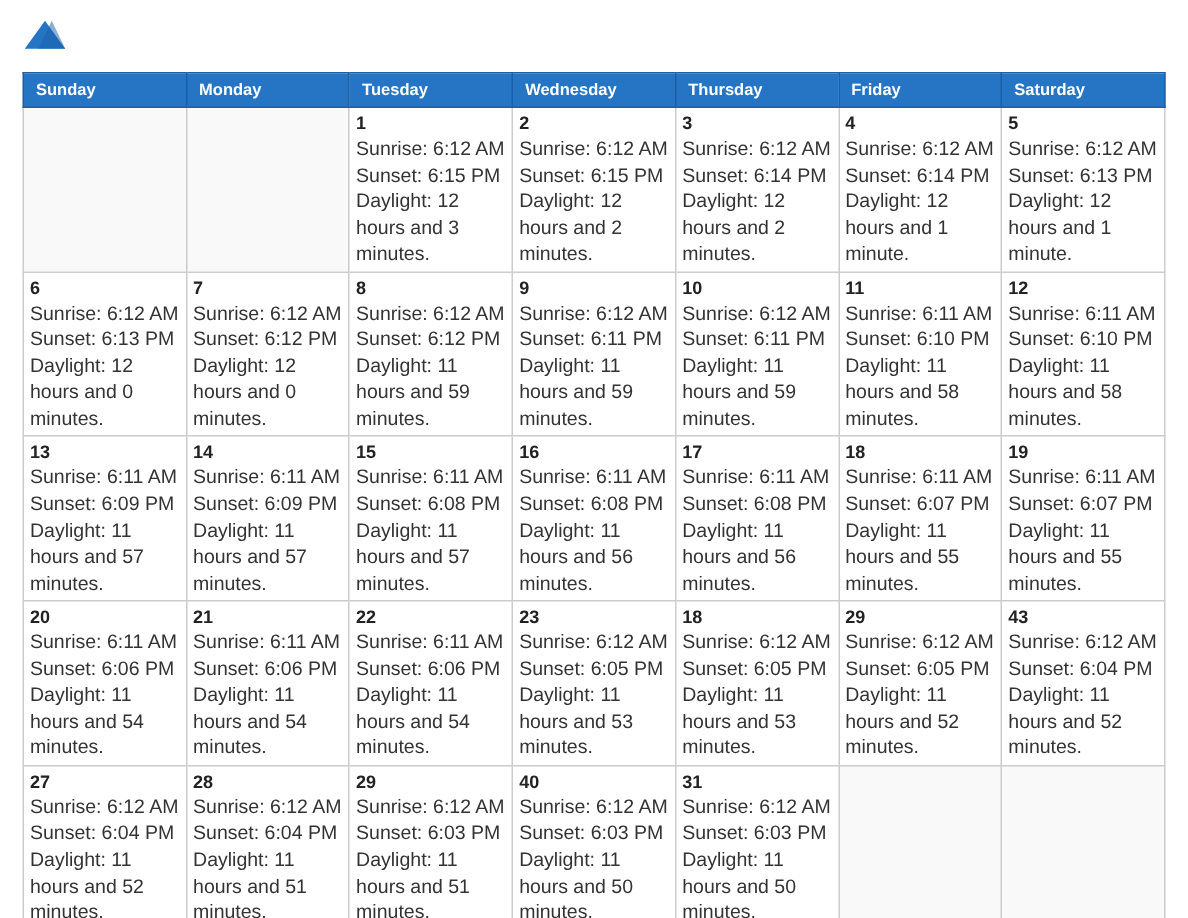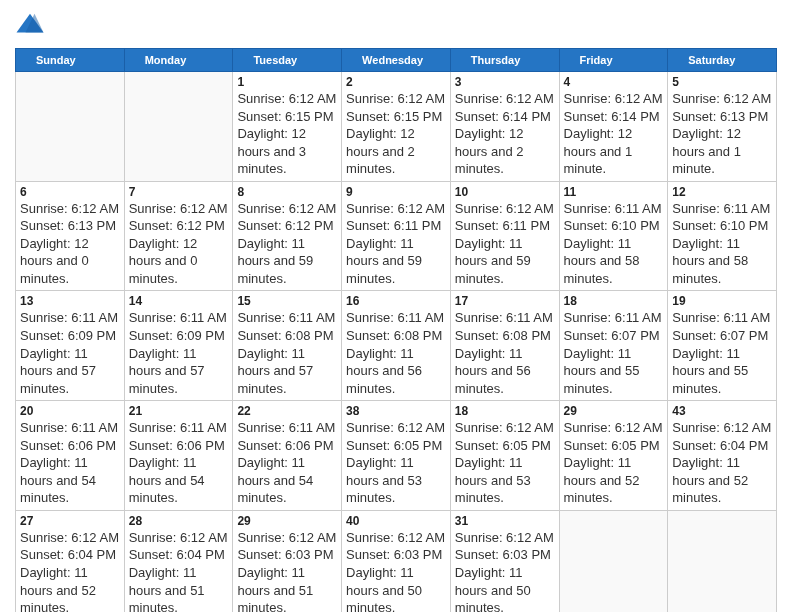--- a/index.html
+++ b/index.html
@@ -59,21 +59,21 @@
       border: 1px solid #ccc;
       border-collapse: collapse;
       width: 100%;
       table-layout: fixed;
     }
     .calendar th {
       background-color: #2575c4;
       color: #fff;
       font-size: 11px;
       font-weight: bold;
-      padding: 5px 20px;
+      padding: 5px 8px;
       text-align: left;
       border: 1px solid #1a5fa8;
     }
     .calendar td {
       border: 1px solid #ccc;
       vertical-align: top;
       padding: 3px 4px;
       height: 78px;
       font-size: 9.5px;
       color: #333;
@@ -271,21 +271,21 @@
 Sunset: 6:06 PM
 Daylight: 11 hours and 54 minutes.</div>
           </td>
           <td>
             <span class="day-number">22</span>
             <div class="day-info" style="white-space: pre-line;">Sunrise: 6:11 AM
 Sunset: 6:06 PM
 Daylight: 11 hours and 54 minutes.</div>
           </td>
           <td>
-            <span class="day-number">38</span>
+            <span class="day-number">23</span>
             <div class="day-info" style="white-space: pre-line;">Sunrise: 6:12 AM
 Sunset: 6:05 PM
 Daylight: 11 hours and 53 minutes.</div>
           </td>
           <td>
             <span class="day-number">18</span>
             <div class="day-info" style="white-space: pre-line;">Sunrise: 6:12 AM
 Sunset: 6:05 PM
 Daylight: 11 hours and 53 minutes.</div>
           </td>

